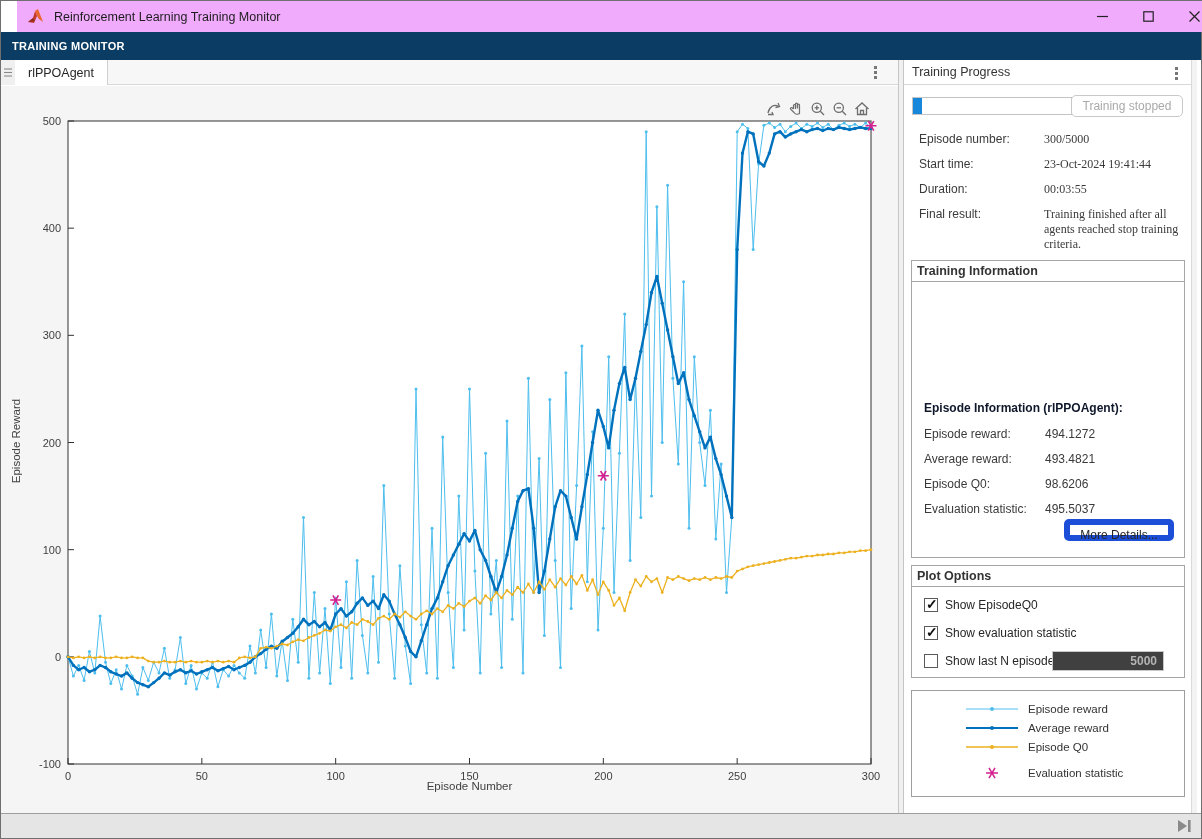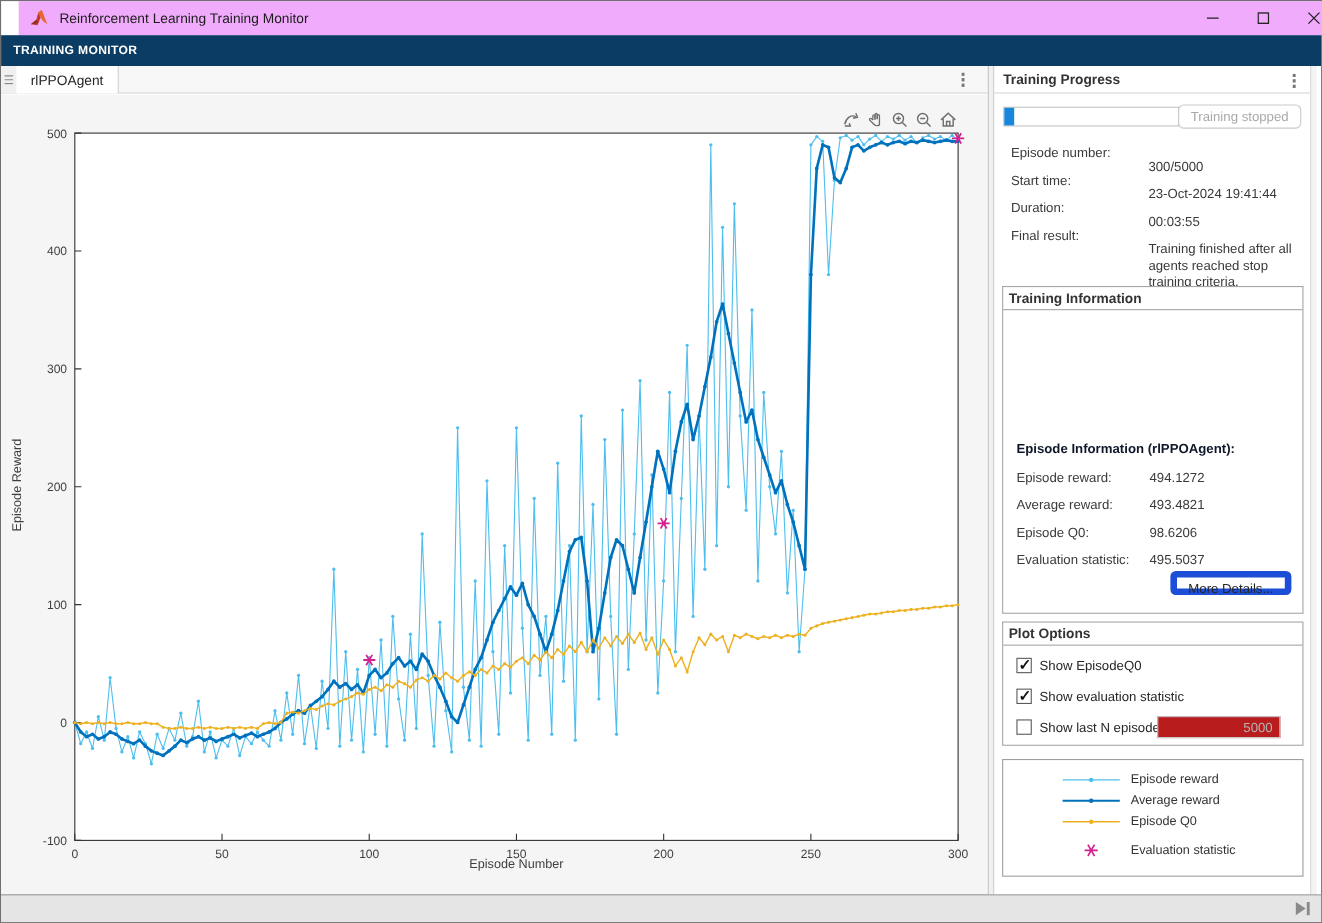--- a/index.html
+++ b/index.html
@@ -50,36 +50,36 @@
   
   .splitter { position:absolute; left:897px; top:0; width:6px; height:755px; background:#f0f0f0;
               border-left:1px solid #c6c6c6; border-right:1px solid #c6c6c6; }
   .scroll-strip { position:absolute; left:1190px; top:0; width:6px; height:755px; background:#f3f3f3;
               border-left:1px solid #dadada; }
 
   
   .right-panel { position:absolute; left:903px; top:0; width:287px; height:755px; background:#ffffff; }
   .rp-header { position:absolute; left:0; top:0; width:100%; height:25px; border-bottom:1px solid #d8d8d8;
                display:flex; align-items:center; }
-  .rp-header .rp-title { font-size:12.5px; font-weight:bold; color:#333; margin-left:8px; }
+  .rp-header .rp-title { font-size:12.5px; font-weight:normal; color:#333; margin-left:8px; }
   .rp-kebab { position:absolute; right:6px; top:4px; width:18px; height:18px; display:flex;
               align-items:center; justify-content:center; }
   .rp-content { position:absolute; left:0; top:26px; width:100%; height:729px; }
 
   .progress-row { position:absolute; left:8px; top:9px; width:271px; height:22px; }
   .progress-track { position:absolute; left:0; top:2px; width:160px; height:18px; background:#fff;
                     border:1px solid #c3c3c3; }
   .progress-fill { height:100%; background:#1787dc; }
   .stop-btn { position:absolute; right:0; top:0; width:112px; height:22px; border:1px solid #c9c9c9;
               border-radius:5px; background:#fff; color:#a9a9a9; font-size:12px; text-align:center;
               line-height:20px; }
 
   .kv-row { position:absolute; left:8px; width:271px; font-size:12px; color:#3a3a3a; }
   .kv-row .kv-label { position:absolute; left:7px; top:0; }
-  .kv-row .kv-value { position:absolute; left:132px; top:12px; width:150px; line-height:15px; }
+  .kv-row .kv-value { position:absolute; left:132px; top:0; width:150px; line-height:15px;font-family:Liberation Serif, serif; }
 
   .group-box { position:absolute; left:7px; width:274px; border:1px solid #a6a6a6; background:#fff; }
   .gb-header { height:21px; border-bottom:1px solid #a6a6a6; font-size:12.5px; font-weight:bold;
                color:#333; display:flex; align-items:center; padding-left:5px; }
 
   .agent-table { position:absolute; left:10px; top:32px; width:252px; border-collapse:collapse;
                  font-size:12px; color:#262626; }
   .agent-table th { text-align:left; font-weight:bold; border:1px solid #9b9b9b; padding:4px 6px;
                     background:#fdfdfd; }
   .agent-table td { border-left:1px solid #9b9b9b; border-right:1px solid #9b9b9b; padding:4px 6px; }
@@ -92,21 +92,21 @@
   .more-btn { position:absolute; right:10px; top:258px; width:110px; height:22px; border:6px solid #1d4ed8;
               border-radius:5px; background:#fff; color:#262626; font-size:12px; text-align:center;
               line-height:20px; }
 
   .cb-row { position:absolute; left:12px; display:flex; align-items:center; font-size:12px; color:#262626; }
   .cb { width:14px; height:14px; border:1px solid #5a5a5a; background:#fff; margin-right:7px;
         position:relative; }
   .cb.on::after { content:"\2713"; position:absolute; left:1px; top:-3px; font-size:14px; font-weight:bold;
         color:#111; }
   .n-input { position:absolute; right:10px; top:-3px; width:112px; height:20px; border:1px solid #c8c8c8;
-             color:#b3b3b3; font-size:12px; text-align:right; padding-right:6px; background:#b91c1c; }
+             color:#b3b3b3; font-size:12px; text-align:right; padding-right:6px; background:#404040;font-weight:bold; }
 
   .legend-box { position:absolute; left:7px; top:604px; width:274px; height:107px; border:1px solid #9e9e9e;
                 background:#fff; }
   .legend-row { position:absolute; left:52px; display:flex; align-items:center; height:14px; }
   .legend-row .sw { width:56px; height:14px; margin-right:8px; }
   .legend-row .lg-label { font-size:11.5px; color:#333; }
 
   
   .statusbar { position:absolute; left:0; bottom:0; width:100%; height:25px; background:#e5e5e5;
                border-top:1px solid #9e9e9e; }

